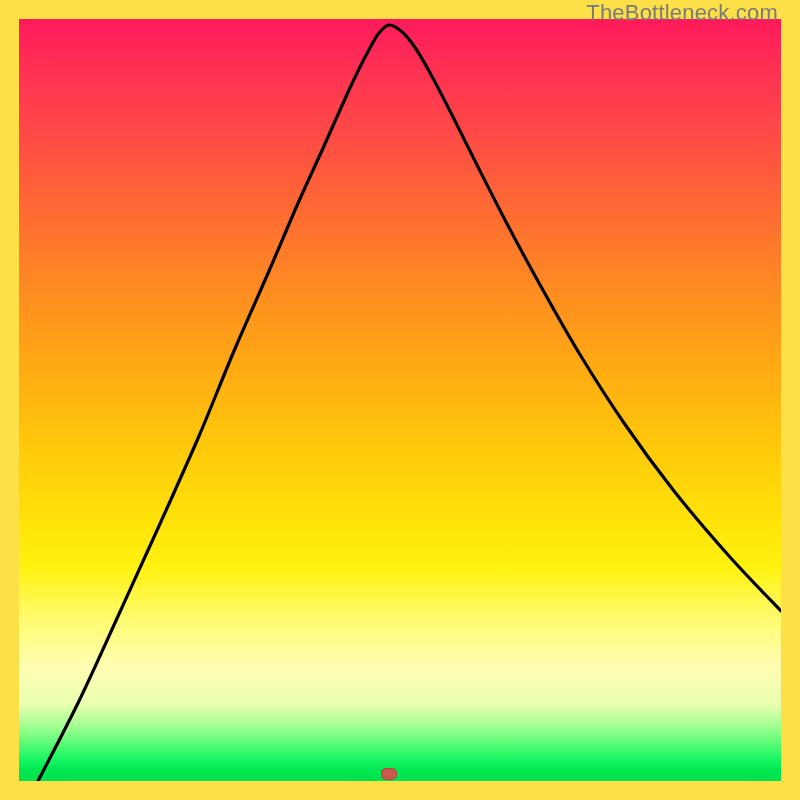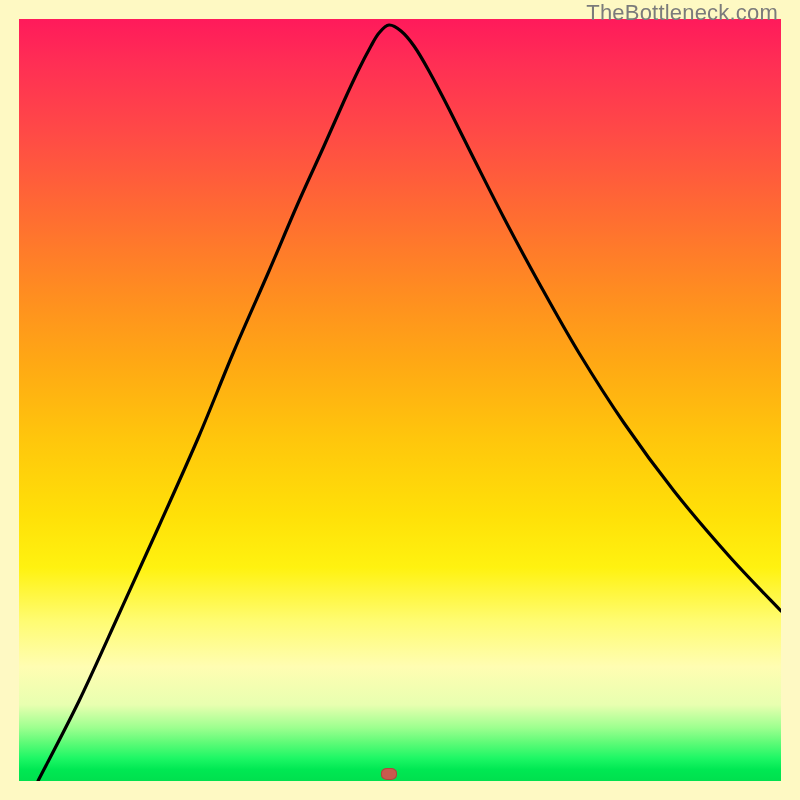--- a/index.html
+++ b/index.html
@@ -8,21 +8,21 @@
     width: 800px;
     height: 800px;
     background: #000;
     overflow: hidden;
     font-family: Arial, Helvetica, sans-serif;
   }
   .frame {
     position: relative;
     width: 800px;
     height: 800px;
-    background: #fef9c3;
+    background: #fde047;
   }
   .plot {
     position: absolute;
     left: 19px;
     top: 19px;
     width: 762px;
     height: 762px;
     
     background: linear-gradient(
       to bottom,

